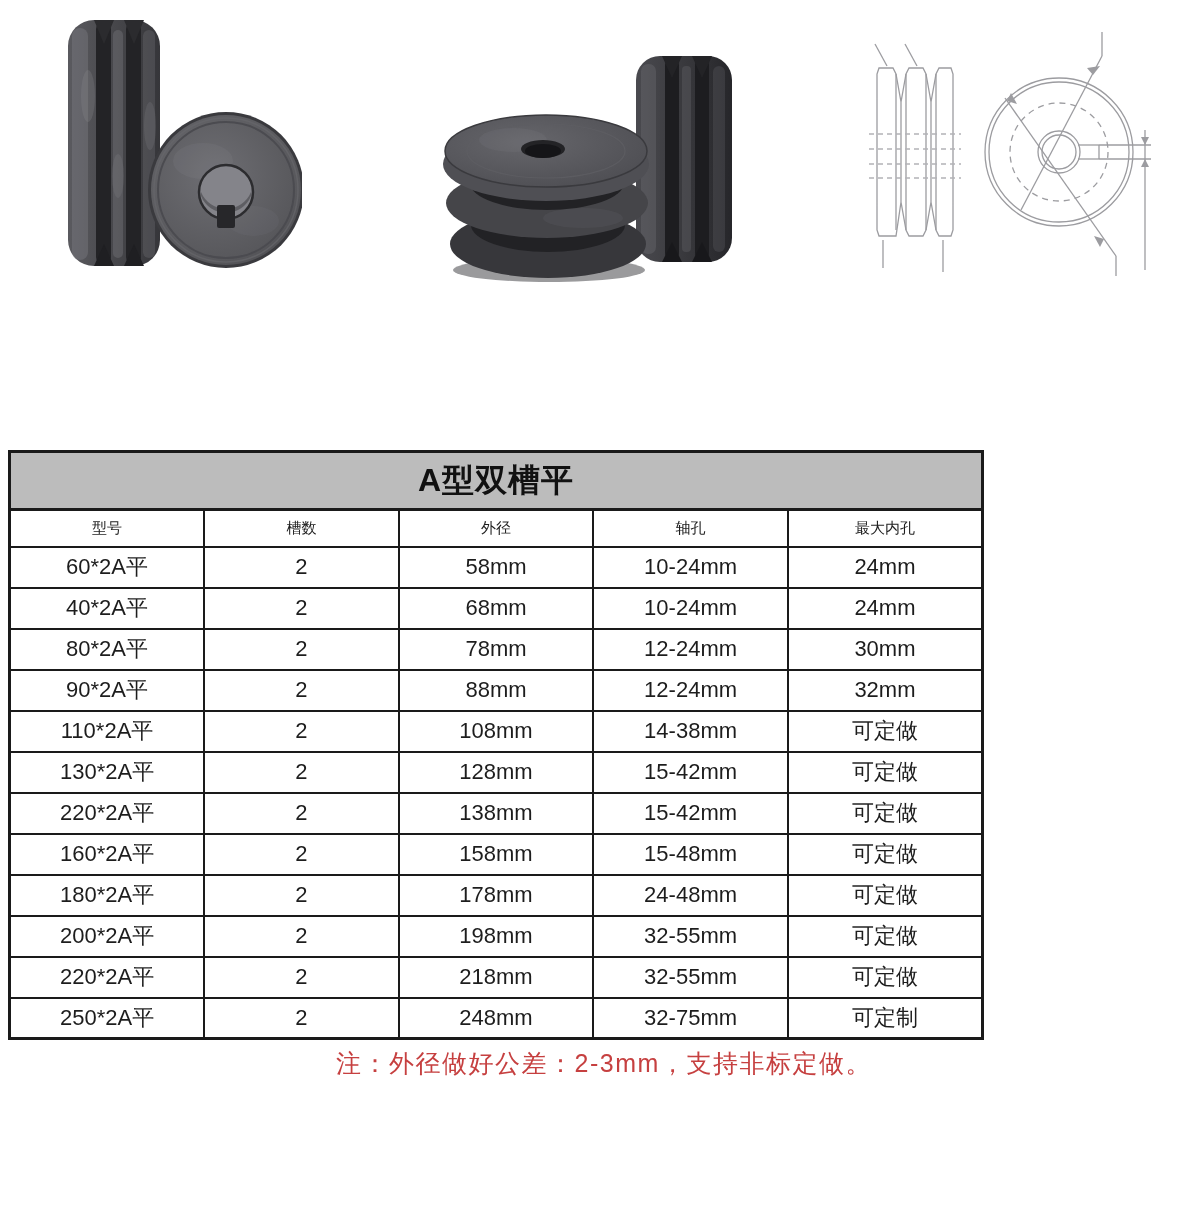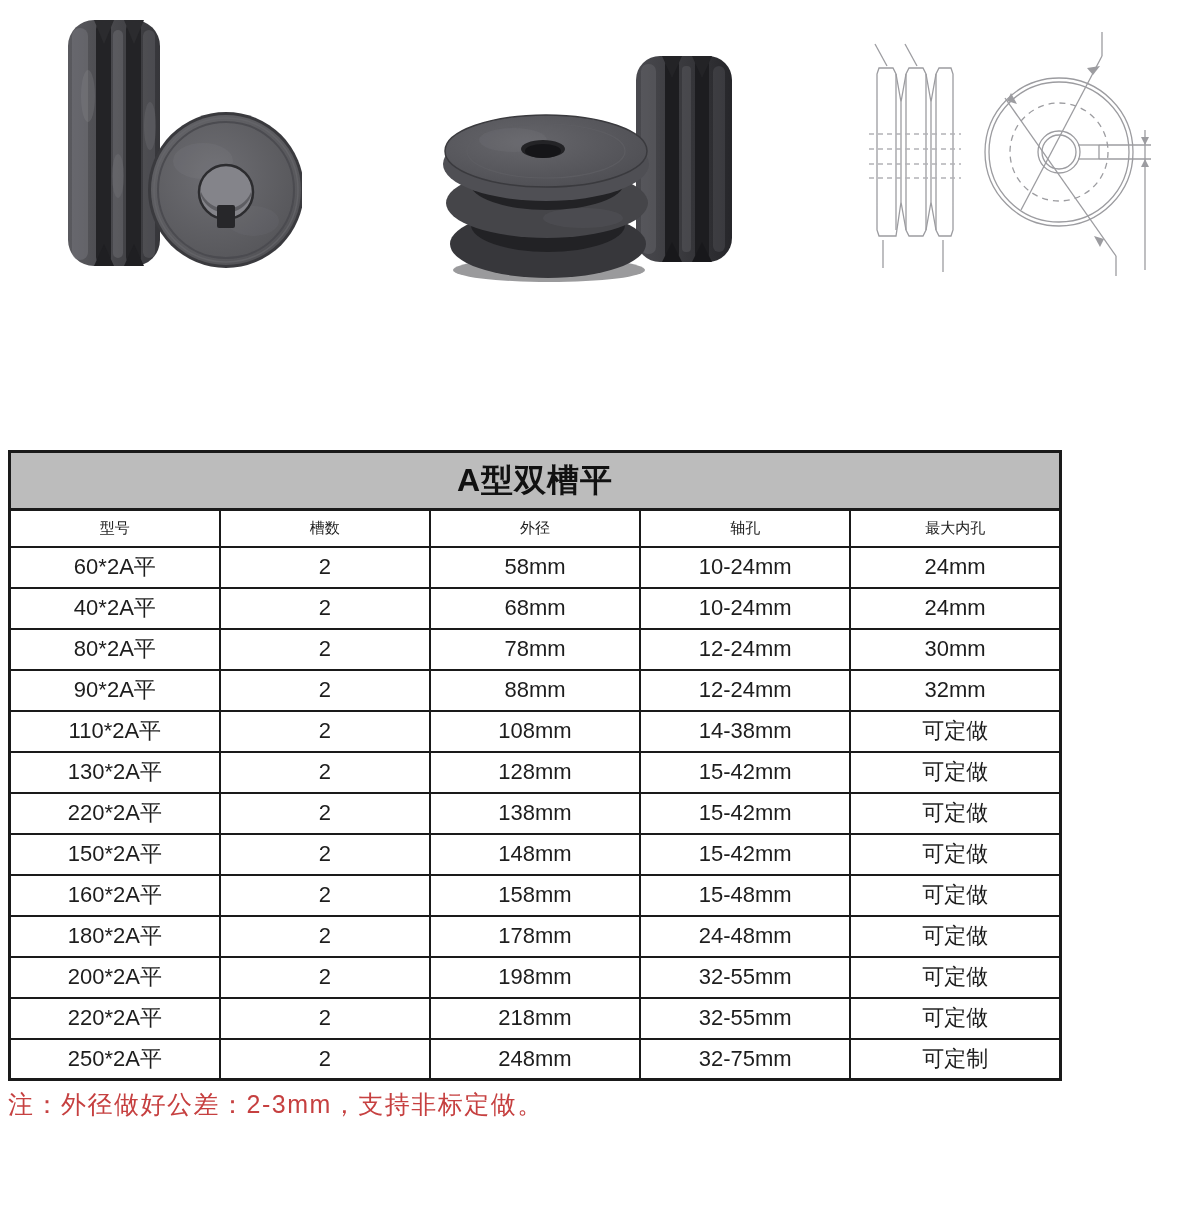--- a/index.html
+++ b/index.html
@@ -13,21 +13,21 @@
     overflow:hidden;
   }
   .hero { position:relative; width:1200px; height:450px; }
   .hero svg { position:absolute; display:block; }
   #photo-left   { left:58px;  top:6px;  }
   #photo-mid    { left:433px; top:48px; }
   #tech-drawing { left:853px; top:18px; }
 
   .table-wrap { margin-left:8px; width:1184px; }
   table.spec {
-    width:1054px;
+    width:976px;
     border-collapse:collapse;
     table-layout:fixed;
     border:3px solid #1a1a1a;
   }
   table.spec th, table.spec td {
     border:2px solid #1a1a1a;
     text-align:center;
     vertical-align:middle;
     padding:0;
     overflow:hidden;
@@ -48,21 +48,21 @@
     font-weight:400;
   }
   tbody td {
     height:41px;
     font-size:22px;
     font-weight:400;
   }
   .note {
     width:1192px;
     margin-top:7px;
-    text-align:left;
+    text-align:center;
     font-size:25px;
     letter-spacing:1.5px;
     color:#c64040;
   }
 </style>
 </head>
 <body>
 
 <div class="hero">
 
@@ -261,27 +261,20 @@
     <td>可定做</td>
   </tr>
         <tr>
     <td>220*2A平</td>
     <td>2</td>
     <td>138mm</td>
     <td>15-42mm</td>
     <td>可定做</td>
   </tr>
         <tr>
-    <td>150*2A平</td>
-    <td>2</td>
-    <td>148mm</td>
-    <td>15-42mm</td>
-    <td>可定做</td>
-  </tr>
-        <tr>
     <td>160*2A平</td>
     <td>2</td>
     <td>158mm</td>
     <td>15-48mm</td>
     <td>可定做</td>
   </tr>
         <tr>
     <td>180*2A平</td>
     <td>2</td>
     <td>178mm</td>

